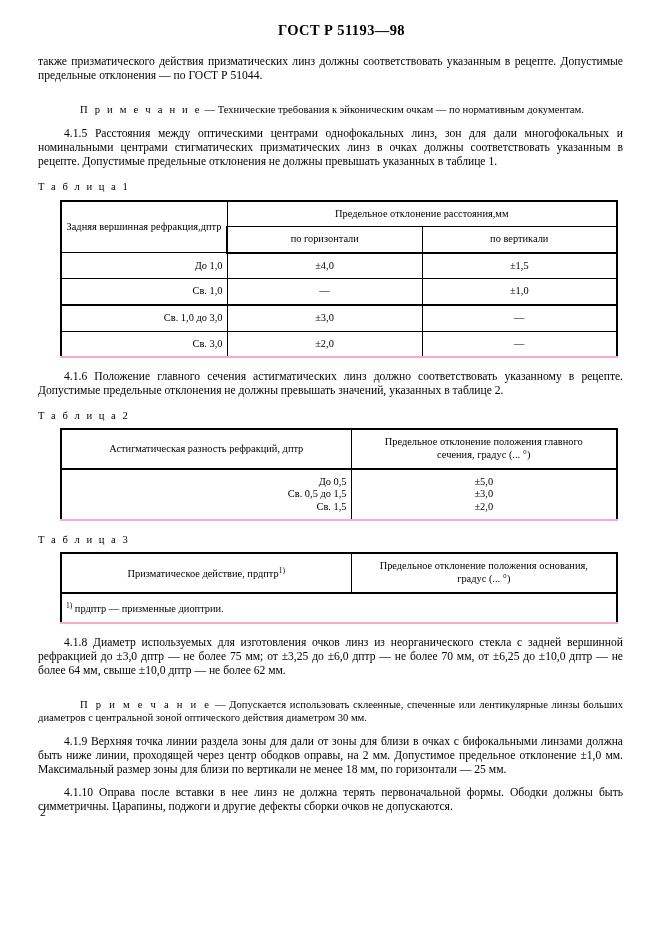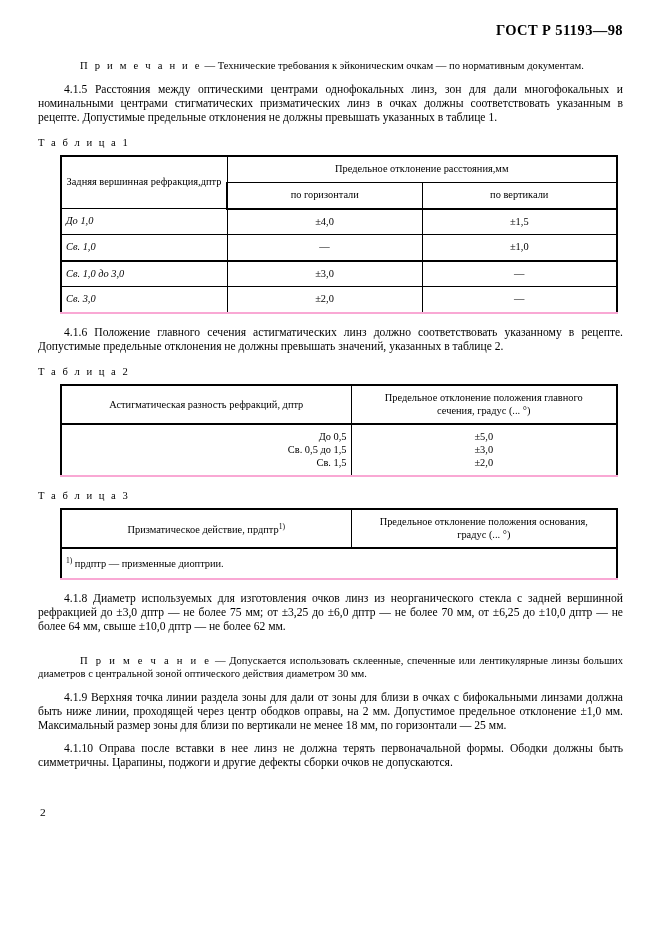--- a/index.html
+++ b/index.html
@@ -21,21 +21,21 @@
     position: absolute;
     left: 38px;
     top: 22px;
     width: 585px;
   }
   .doc-header {
     font-family: "Liberation Serif", "DejaVu Serif", serif;
     font-size: 14.5px;
     font-weight: bold;
     letter-spacing: 0.4px;
-    text-align: right;
+    text-align: center;
     padding-left: 22px;
     margin-bottom: 16px;
   }
   p {
     margin: 0;
     font-size: 11.6px;
     line-height: 14.1px;
     text-align: justify;
     text-justify: inter-word;
   }
@@ -100,24 +100,23 @@
     line-height: 11.6px;
     padding: 4px 5px;
   }
   .hdr-sub {
     text-align: center;
     font-size: 9.6px;
     line-height: 11.4px;
     padding: 3px 5px;
   }
   .cell-l {
-    text-align: left;
+    text-align: right;
     padding-left: 16px;
     font-size: 10.8px;
-    font-style: italic;
   }
   .cell-c {
     text-align: center;
     font-size: 10.8px;
   }
   .rowsep-strong {
     border-bottom: 2px solid #000 !important;
   }
   .multi-cell {
     font-size: 10.8px;
@@ -154,20 +153,21 @@
 </style>
 </head>
 <body>
 
 <div class="page">
 
   <div class="content">
 
     <div class="doc-header">ГОСТ Р 51193—98</div>
 
+    <p class="para">также призматического действия призматических линз должны соответствовать указанным в рецепте. Допустимые предельные отклонения — по ГОСТ Р 51044.</p>
 
     <p class="note"><span class="sp">П р и м е ч а н и е</span><span> — Технические требования к эйконическим очкам — по нормативным документам.</span></p>
 
     <p class="para indent">4.1.5  Расстояния между оптическими центрами однофокальных линз, зон для дали многофокальных и номинальными центрами стигматических призматических линз в очках должны соответствовать указанным в рецепте. Допустимые предельные отклонения не должны превышать указанных в таблице 1.</p>
 
     <p class="tbl-caption">Т а б л и ц а  1</p>
 
     <table class="gost">
       <colgroup>
         <col style="width:166px">

